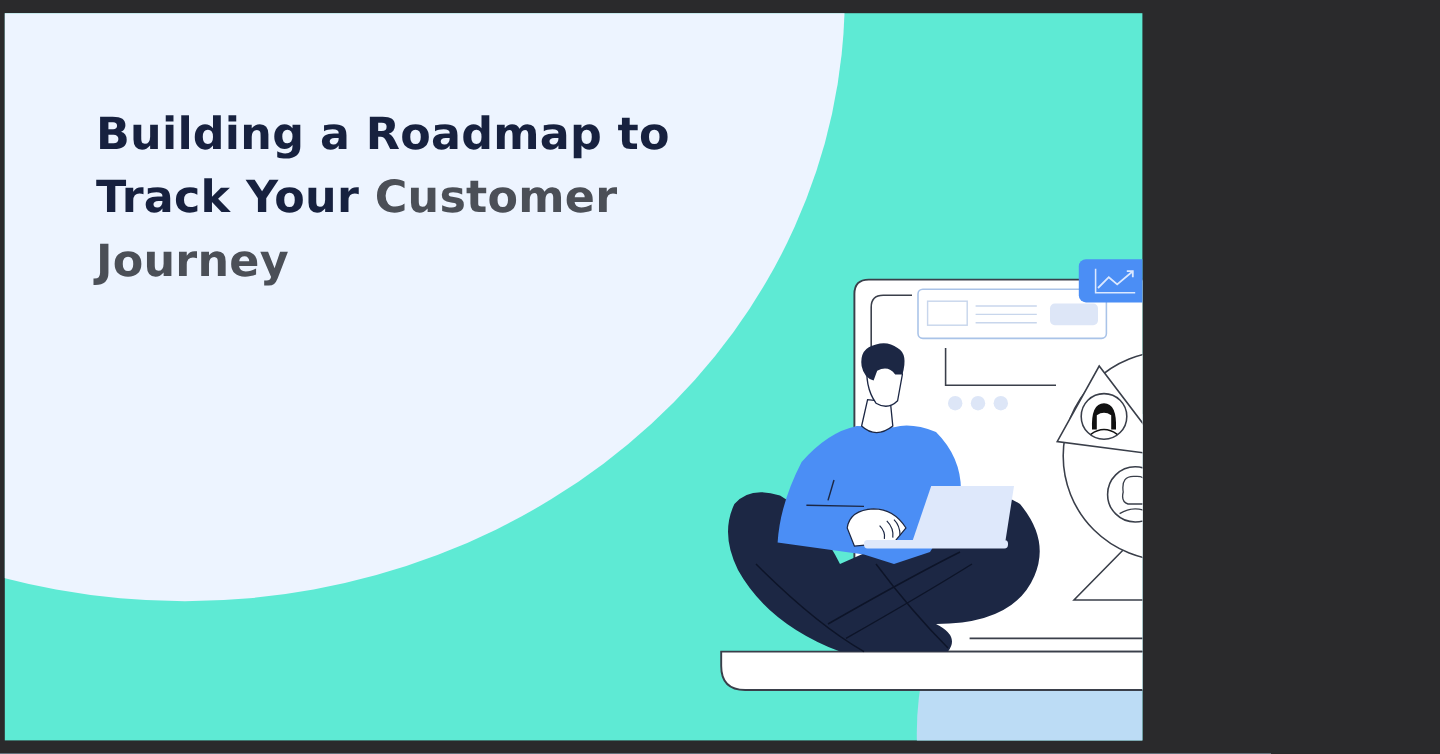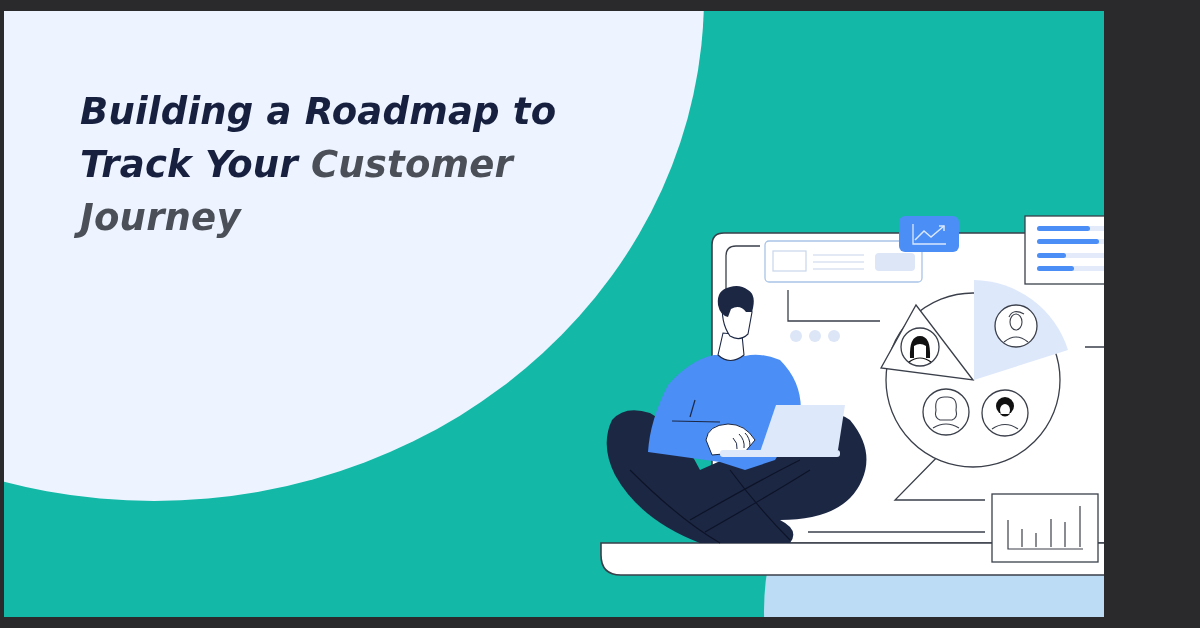--- a/index.html
+++ b/index.html
@@ -1,17 +1,17 @@
 <!DOCTYPE html>
 <html><head>
 <meta charset="utf-8">
 <style>
   html,body{margin:0;padding:0;}
   body{width:1200px;height:628px;background:#2a2a2c;overflow:hidden;position:relative;font-family:"Liberation Sans",sans-serif;}
-  .canvas{position:absolute;left:4px;top:11px;width:1100px;height:606px;background:#14b8a6;overflow:hidden;font-style:italic;}
+  .canvas{position:absolute;left:4px;top:11px;width:948px;height:606px;background:#5eead4;overflow:hidden;}
   .blob-left{position:absolute;left:-400px;top:-520px;width:1100px;height:1010px;border-radius:50%;background:#edf4ff;}
   .blob-right{position:absolute;left:760px;top:300px;width:700px;height:600px;border-radius:50%;background:#bcdcf5;}
   .title{position:absolute;left:76px;top:74px;margin:0;font-family:"DejaVu Sans",sans-serif;font-weight:bold;font-size:37px;line-height:53px;letter-spacing:0.2px;color:#17213f;width:560px;}
   .title .accent{color:#4b4f57;}
   svg.illus{position:absolute;left:0;top:0;}
 </style>
 </head>
 <body>
 
 <div class="canvas">

